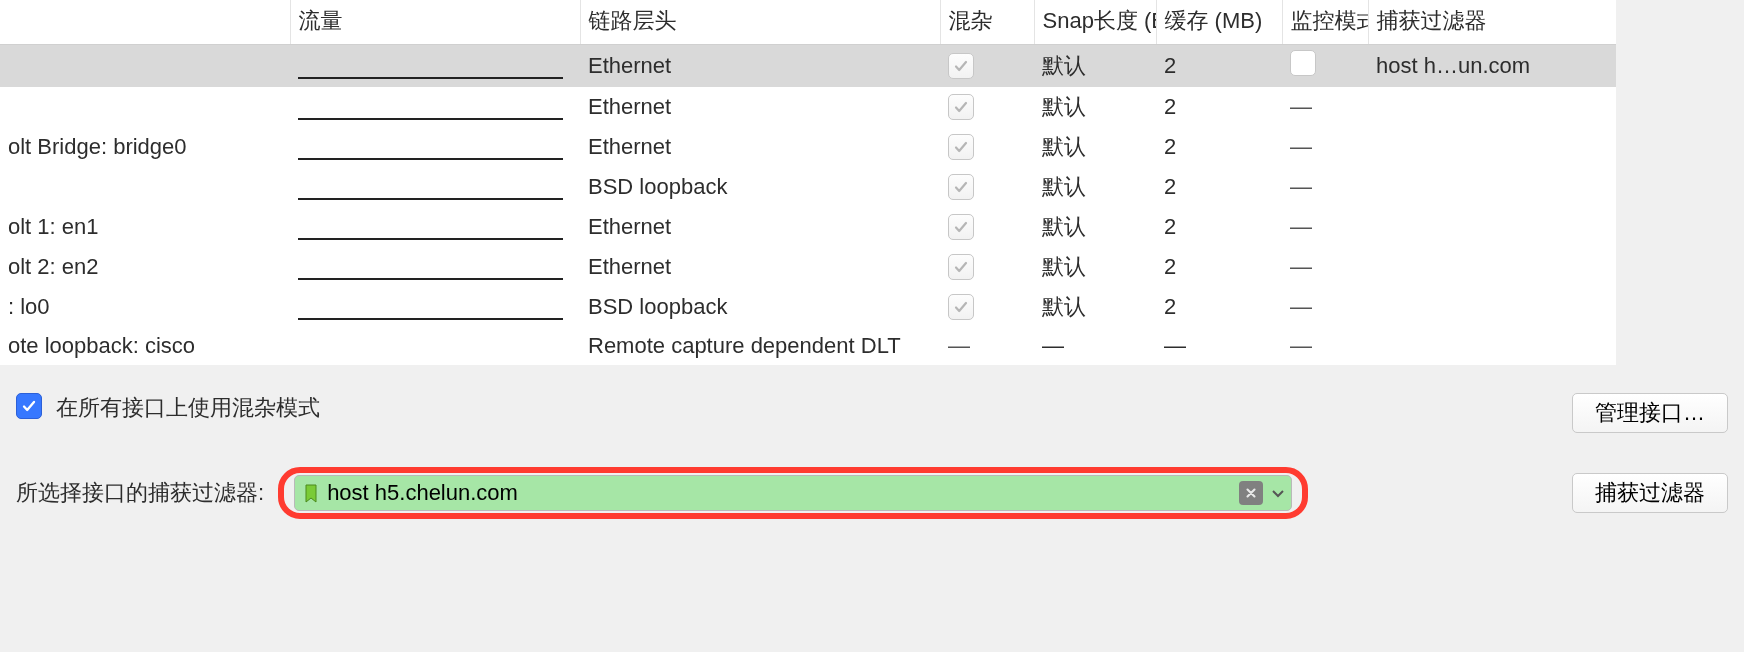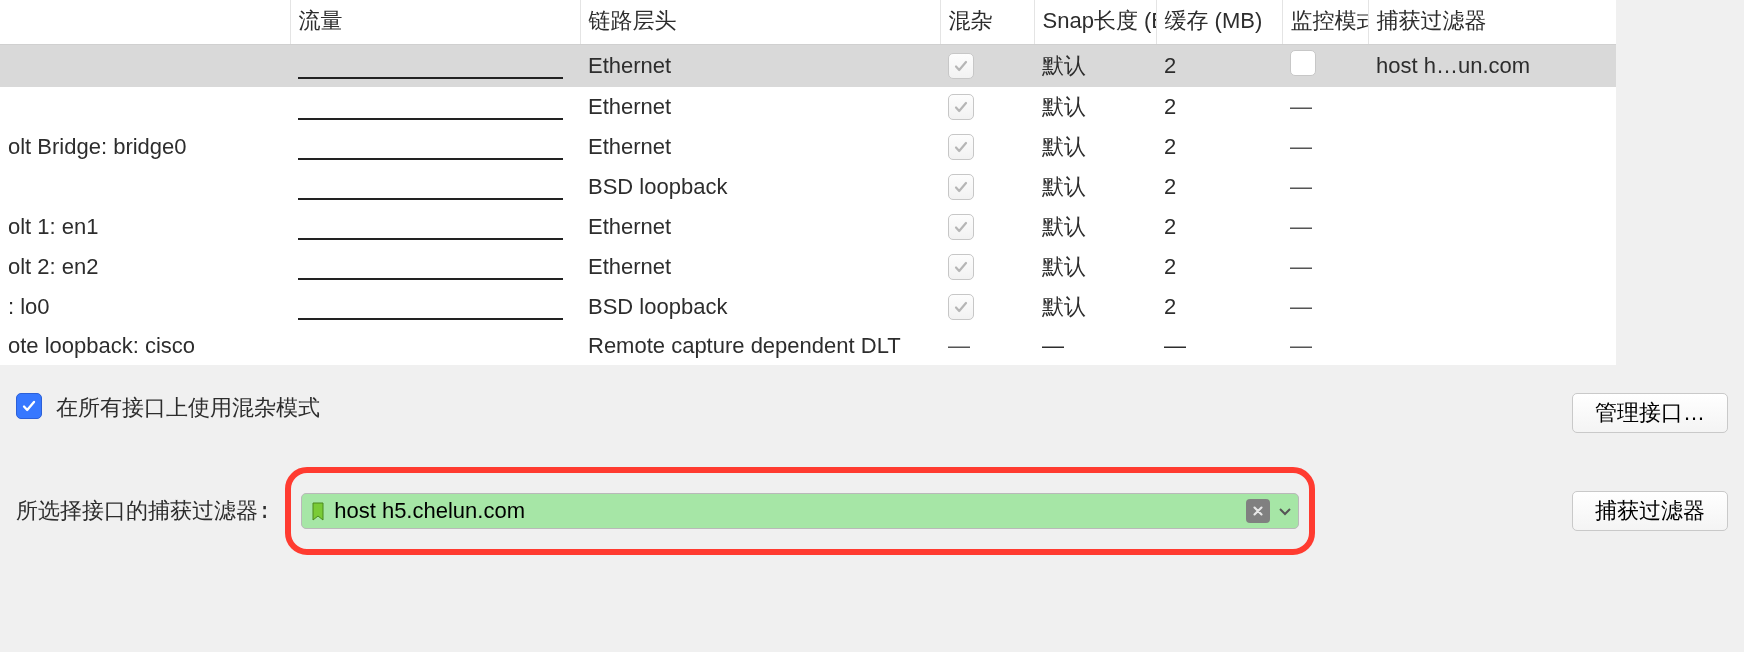--- a/index.html
+++ b/index.html
@@ -86,25 +86,25 @@
     background: linear-gradient(#ffffff,#f4f4f4);
     padding: 4px 22px;
     font-size: 22px;
     cursor: pointer;
     white-space: nowrap;
   }
   .spacer { flex: 1; }
   .filter-row {
     display: flex; align-items: center; gap: 14px;
   }
-  .filter-label { white-space: nowrap; font-family: Liberation Mono, monospace; }
+  .filter-label { white-space: nowrap; }
   .filter-highlight {
     border: 6px solid #ff3b30;
     border-radius: 22px;
-    padding: 20px 10px;
+    padding: 2px 10px;
     flex: 0 0 1030px;
   }
   .filter-field {
     display: flex; align-items: center;
     width: 100%;
     height: 36px;
     border: 1px solid #b9b9b9;
     border-radius: 5px;
     background: #a6e6a6;
     padding: 0 6px 0 6px;

